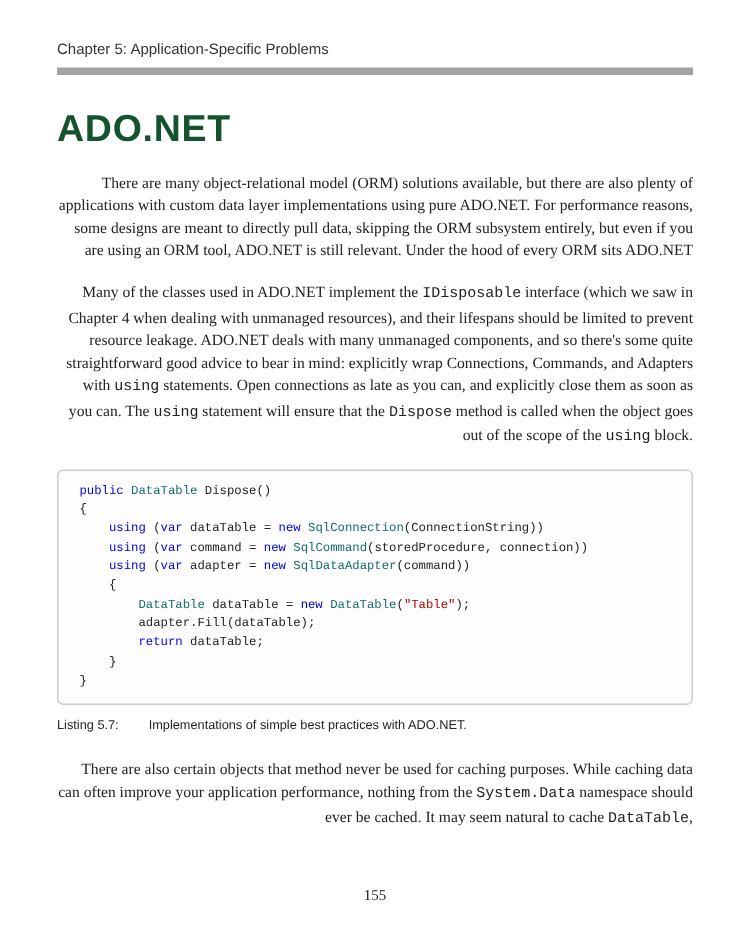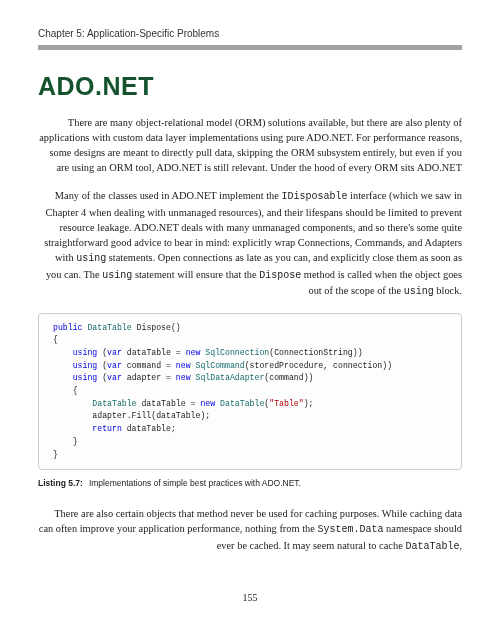--- a/index.html
+++ b/index.html
@@ -49,21 +49,21 @@
     }
     .kw { color: #0000e0; text-align: center; }
     .type { color: #166b6b; }
     .str { color: #b00000; }
     .listing-caption {
       font-family: 'Segoe UI', 'Helvetica Neue', Arial, sans-serif;
       font-size: 8.5px;
       color: #222;
       margin-bottom: 18px;
     }
-    .listing-caption .label { font-weight: 700; margin-right: 6px; }
+    .listing-caption .label { font-weight: 400; margin-right: 20px; }
     .page-num {
       position: absolute;
       bottom: 14px;
       left: 0; right: 0;
       text-align: center;
       font-size: 10px;
       font-weight: 400;
       font-family: Georgia, serif;
     }
   </style>

